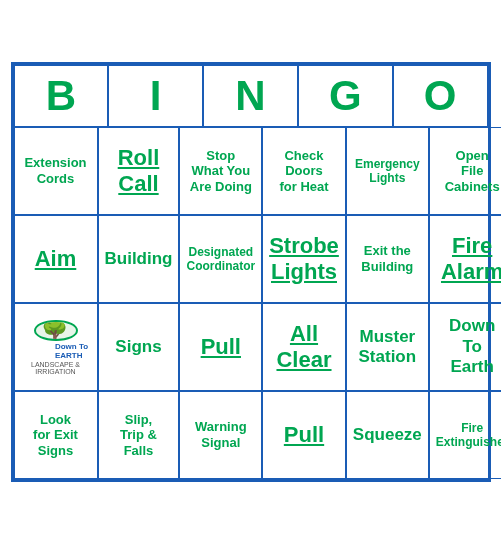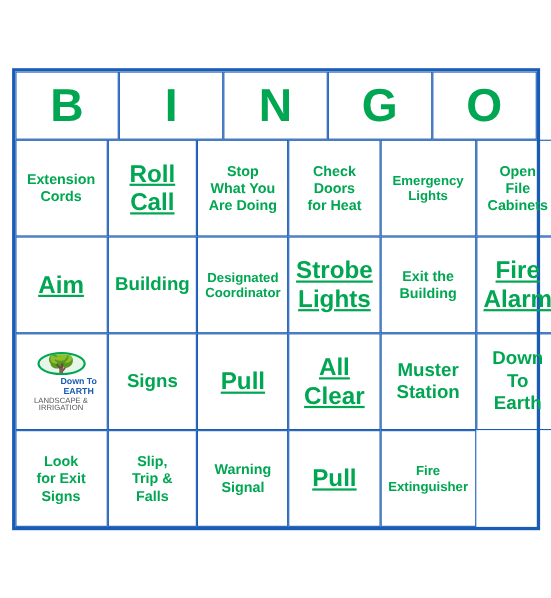--- a/index.html
+++ b/index.html
@@ -85,21 +85,21 @@
       justify-content: center;
       overflow: hidden;
     }
     .logo-tree {
       font-size: 22px;
     }
     .logo-text-top {
       font-size: 8px;
       font-weight: bold;
       color: #1a5cb5;
-      text-align: center;
+      text-align: left;
       margin-top: 2px;
       line-height: 1.1;
       margin-left: 32px;
     }
     .logo-text-bottom {
       font-size: 7px;
       color: #555;
       text-align: center;
     }
   </style>
@@ -181,16 +181,19 @@
       <div class="bingo-cell">
         <span class="cell-text cell-small">Slip,<br>Trip &amp;<br>Falls</span>
       </div>
       <div class="bingo-cell">
         <span class="cell-text cell-small">Warning<br>Signal</span>
       </div>
       <div class="bingo-cell">
         <span class="cell-text cell-large">Pull</span>
       </div>
       <div class="bingo-cell">
+        <span class="cell-text cell-medium">Squeeze</span>
+      </div>
+      <div class="bingo-cell">
         <span class="cell-text cell-xsmall">Fire<br>Extinguisher</span>
       </div>
     </div>
 </div>
 
 </body></html>

